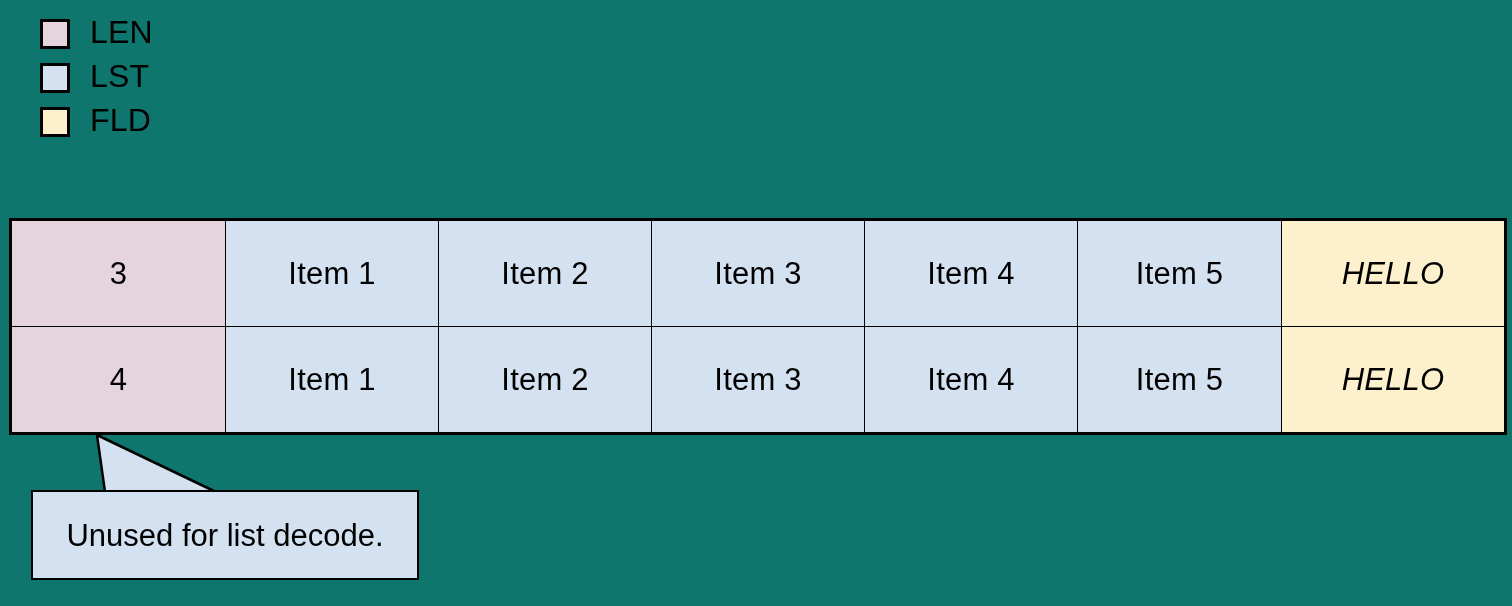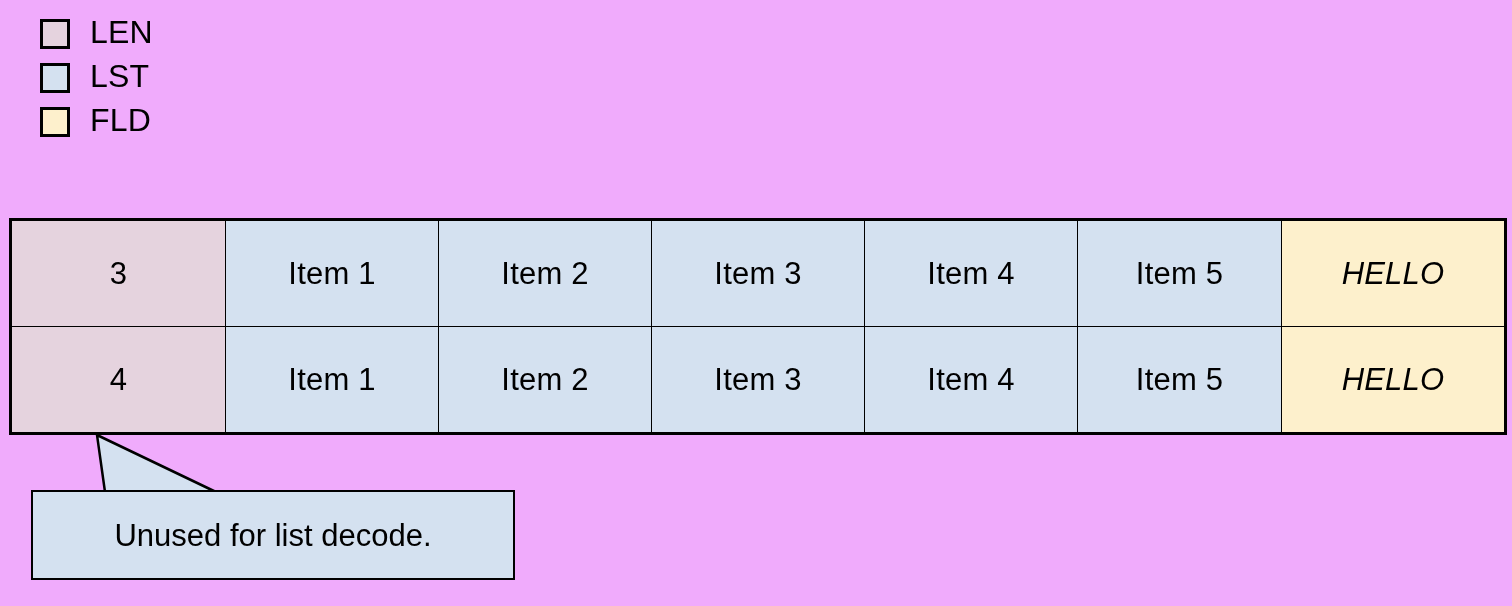--- a/index.html
+++ b/index.html
@@ -8,21 +8,21 @@
     background: #ffffff;
   }
   body {
     font-family: "Liberation Sans", sans-serif;
     color: #000000;
   }
   #canvas {
     position: relative;
     width: 1512px;
     height: 606px;
-    background: #f0abfc;
+    background: #0f766e;
     overflow: hidden;
   }
 
   
   #legend {
     position: absolute;
     left: 40px;
     top: 17px;
   }
   .legend-row {
@@ -79,21 +79,21 @@
     left: 0;
     top: 0;
     width: 1512px;
     height: 606px;
     pointer-events: none;
   }
   #callout-box {
     position: absolute;
     left: 31px;
     top: 490px;
-    width: 484px;
+    width: 388px;
     height: 90px;
     background: #d4e1f0;
     border: 2.5px solid #000000;
     box-sizing: border-box;
     display: flex;
     flex-direction: column;
     align-items: center;
     justify-content: center;
   }
   .callout-line {

